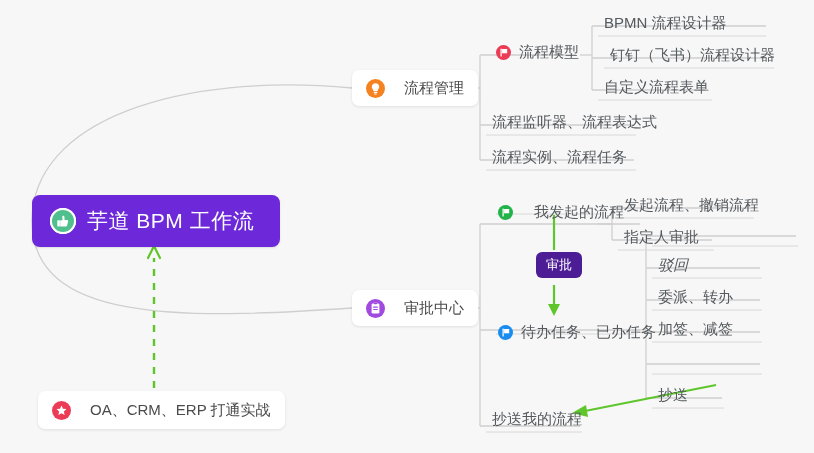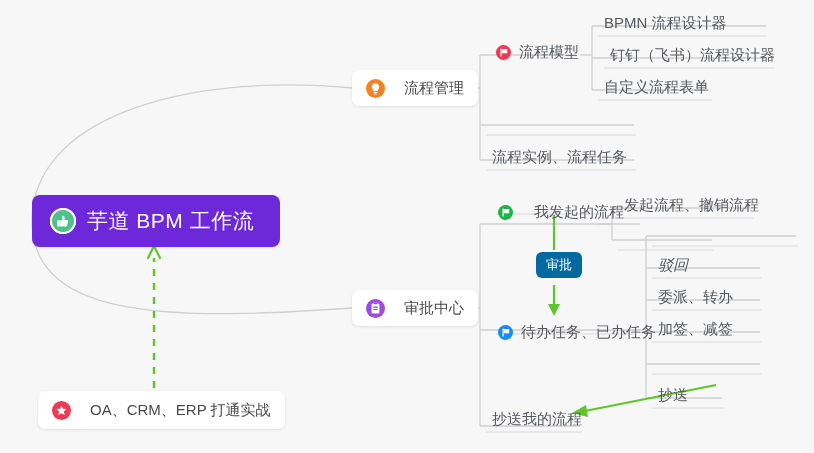--- a/index.html
+++ b/index.html
@@ -62,21 +62,21 @@
   }
   .leaf .leaf-text{display:inline-block;}
 
   
   .leaf.with-icon{display:flex;align-items:center;padding-bottom:3px;}
   .leaf.with-icon .leaf-text{margin-left:8px;}
 
   
   .pill{
     position:absolute;
-    background:#0369a1;
+    background:#4c1d95;
     border-radius:6px;
     color:#fff;
     font-size:13px;
     padding:5px 10px;
     line-height:16px;
     box-sizing:border-box;
     white-space:nowrap;
   }
 
   
@@ -230,20 +230,23 @@
   <div class="leaf with-icon" style="left:492px;top:42px;">
     <span class="ricon ic-red sm">
       <svg width="15" height="15" viewBox="0 0 15 15">
         <rect x="4.5" y="3.6" width="1.25" height="8.0" rx="0.55" fill="#ffffff"></rect>
         <path d="M6.1 4.0 L11.2 4.0 L11.2 8.3 L6.1 8.3 Z" fill="#ffffff"></path>
       </svg>
     </span>
     <span class="leaf-text">流程模型</span>
   </div>
 
+  <div class="leaf" style="left:488px;top:112px;">
+    <span class="leaf-text">流程监听器、流程表达式</span>
+  </div>
 
   <div class="leaf" style="left:488px;top:147px;">
     <span class="leaf-text">流程实例、流程任务</span>
   </div>
 
   <div class="leaf" style="left:600px;top:13px;">
     <span class="leaf-text">BPMN 流程设计器</span>
   </div>
 
   <div class="leaf" style="left:606px;top:45px;">
@@ -275,20 +278,23 @@
   </div>
 
   <div class="leaf" style="left:488px;top:409px;">
     <span class="leaf-text">抄送我的流程</span>
   </div>
 
   <div class="leaf" style="left:620px;top:195px;">
     <span class="leaf-text">发起流程、撤销流程</span>
   </div>
 
+  <div class="leaf" style="left:620px;top:227px;">
+    <span class="leaf-text">指定人审批</span>
+  </div>
 
 
   <div class="leaf" style="left:654px;top:255px;font-style:italic;">
     <span class="leaf-text">驳回</span>
   </div>
 
   <div class="leaf" style="left:654px;top:287px;">
     <span class="leaf-text">委派、转办</span>
   </div>
 

